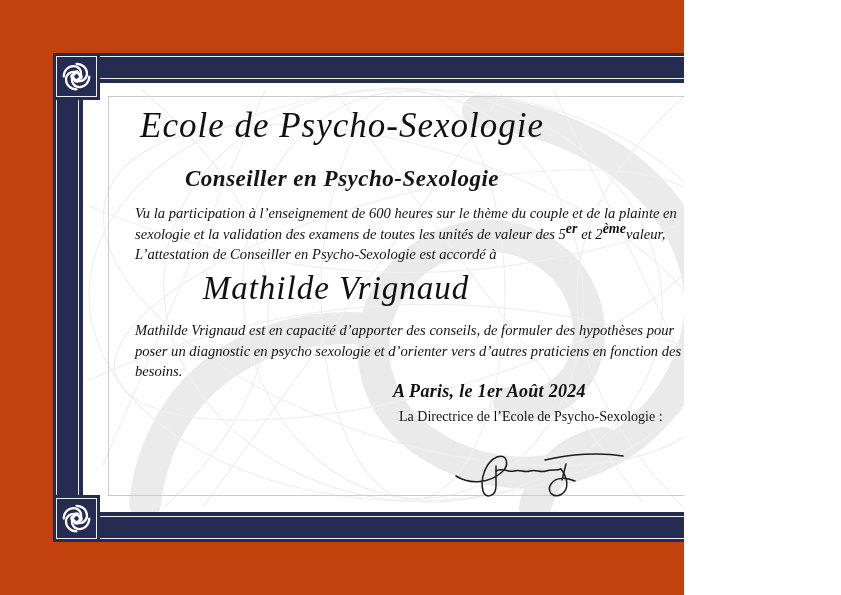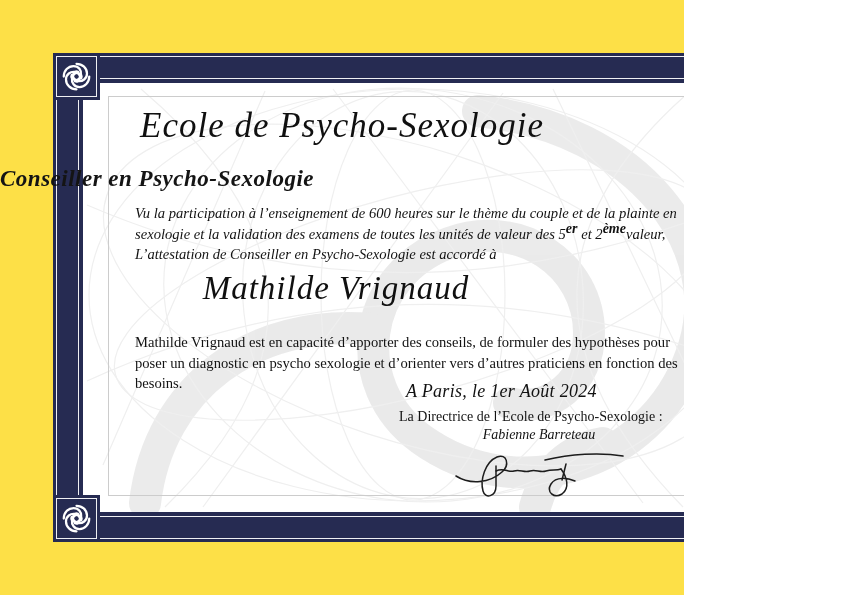--- a/index.html
+++ b/index.html
@@ -1,17 +1,17 @@
 <!DOCTYPE html>
 <html><head>
 <meta charset="utf-8">
 <style>
   html,body{margin:0;padding:0;background:#ffffff;}
   .stage{
-    position:relative;width:684px;height:595px;background:#fde047;overflow:hidden;
+    position:relative;width:684px;height:595px;background:#c2410c;overflow:hidden;
     font-family:"Liberation Serif","DejaVu Serif",serif;color:#121212;
   }
   
   .frame{
     position:absolute;left:53px;top:53px;width:735px;height:489px;
     background:#262b52;
   }
   .frame::before{ 
     content:"";position:absolute;inset:3px;border:1.4px solid rgba(255,255,255,.93);
     pointer-events:none;
@@ -42,38 +42,38 @@
   .corner.bl{left:0;bottom:0;} .corner.br{right:0;bottom:0;}
   .corner svg{position:relative;width:33px;height:33px;}
   
   .text-layer{position:absolute;inset:0;z-index:5;}
   .text-layer > div{position:absolute;}
   .school-name{
     left:0;right:0;top:106px;text-align:center;
     font-size:35px;font-style:italic;letter-spacing:1px;color:#101010;
   }
   .diploma-title{
-    left:0;right:0;top:166px;text-align:left;
+    left:0;right:0;top:166px;text-align:center;
     font-size:23px;font-style:italic;font-weight:bold;letter-spacing:.5px;color:#141414;
   }
   .intro{
     left:135px;top:203px;width:590px;
     font-size:14.6px;font-style:italic;line-height:20.7px;white-space:nowrap;
   }
   .intro sup{font-size:14px;line-height:0;font-weight:bold;}
   .recipient{
     left:0;right:12px;top:270px;text-align:center;
     font-size:33px;font-style:italic;letter-spacing:1px;color:#101010;
   }
   .description{
     left:135px;top:320px;width:590px;
-    font-size:14.6px;line-height:20.7px;white-space:nowrap;margin-top:12px;
+    font-size:14.6px;font-style:italic;line-height:20.7px;white-space:nowrap;
   }
   .date-line{
-    left:406px;top:381px;font-size:18px;font-style:italic;letter-spacing:.3px;
+    left:393px;top:381px;font-size:18px;font-style:italic;letter-spacing:.3px;font-weight:bold;
   }
   .signatory-title{
     left:399px;top:409px;font-size:14px;
   }
   .signatory-name{
     left:399px;top:427px;width:280px;text-align:center;font-size:14px;font-style:italic;
   }
   .signature{left:450px;top:438px;width:185px;height:62px;}
 </style>
 </head>
@@ -198,21 +198,20 @@
     <div class="description">
       <span>Mathilde Vrignaud est en capacité d’apporter des conseils, de formuler des hypothèses pour</span><br>
       <span>poser un diagnostic en psycho sexologie et d’orienter vers d’autres praticiens en fonction des</span><br>
       <span>besoins.</span>
     </div>
 
     <div class="date-line">A Paris, le 1er Août 2024</div>
 
     <div class="signatory-title">La Directrice de l’Ecole de Psycho-Sexologie :</div>
 
-    <div class="signatory-name">Fabienne Barreteau</div>
 
     <div class="signature">
       <svg viewBox="0 0 185 62" width="185" height="62">
         <g stroke="#1c1c1c" stroke-width="1.5" fill="none" stroke-linecap="round" stroke-linejoin="round">
           <path d="M6 38 C20 47 40 45 52 34 C60 27 57 15 47 19 C35 24 30 42 33 53 C35 61 46 59 46 48 L46 28"></path>
           <path d="M46 33 C54 29 58 35 64 33 C70 31 74 35 80 33 C86 31 90 35 96 33 C102 31 106 33 111 31"></path>
           <path d="M111 31 C117 39 120 50 112 56 C104 61 96 54 101 46 C106 38 118 40 125 43"></path>
           <path d="M95 22 C120 16 150 14 173 18"></path>
           <path d="M116 26 L112 42"></path>
         </g>

